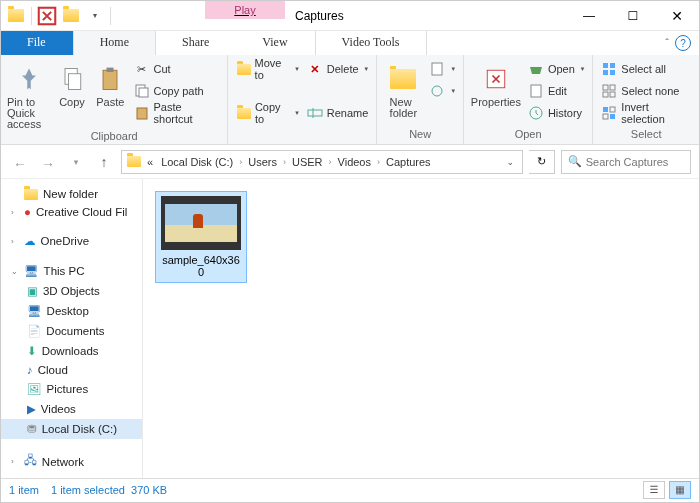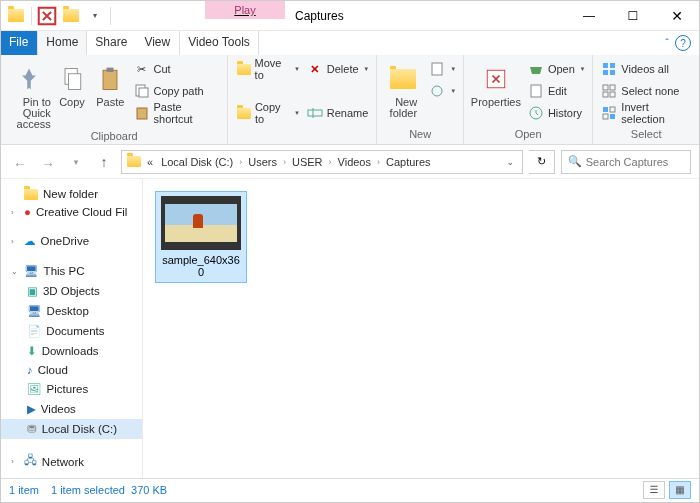--- a/index.html
+++ b/index.html
@@ -16,34 +16,34 @@
 
 .contextual { display:flex; flex-direction:column; align-items:center; width:80px;text-decoration:underline; }
 .ctx-tab { background:#f9c9de; height:18px; width:100%; text-align:center; font-size:11px; line-height:18px; color:#a3336a;}
 .window-title { flex:1; padding:8px 10px 0 10px; font-size:12px; }
 .win-controls { display:flex; }
 .win-btn { width:44px; height:30px; display:flex; align-items:center; justify-content:center; font-size:12px; }
 .win-btn.close { font-size:14px; }
 
 
 .tabs { height: 24px; display:flex; align-items:stretch; background:#fff; }
-.tab { padding: 4px 8px; font-size:12px; color:#333; border-right:1px solid transparent;}
+.tab { padding: 4px 26px; font-size:12px; color:#333; border-right:1px solid transparent;font-family:Liberation Serif, serif;}
 .tab.file { background:#1979ca; color:#fff; }
 .tab.active { background:#f5f6f7; border-left:1px solid #ddd; border-right:1px solid #ddd;}
 .tabs-right { margin-left:auto; display:flex; align-items:center; gap:6px; padding-right:8px;}
 .help-caret { color:#1979ca; font-size:11px;}
 .help-q { width:16px; height:16px; border:1px solid #1979ca; border-radius:50%; color:#1979ca; display:flex; align-items:center; justify-content:center; font-size:10px;}
 
 
 .ribbon { height:90px; background:#f5f6f7; border-bottom:1px solid #ddd; display:flex; }
 .group { border-right:1px solid #e0e0e0; display:flex; flex-direction:column; padding:2px 6px; }
 .group-body { flex:1; display:flex; align-items:flex-start; gap:4px; padding-top:2px;}
 .group-label { text-align:center; font-size:11px; color:#666; padding-bottom:2px;}
 .big-btn { display:flex; flex-direction:column; align-items:center; justify-content:flex-start; width:46px; gap:2px; padding-top:4px;}
-.big-btn .lbl { text-align:right; font-size:11px; line-height:11px; color:#444;}
+.big-btn .lbl { text-align:left; font-size:11px; line-height:11px; color:#444;}
 .stack { display:flex; flex-direction:column; gap:2px; }
 .small-btn { display:flex; align-items:center; gap:4px; font-size:11px; height:20px; padding:0 2px; color:#333;}
 .ico { width:16px; height:16px; display:inline-flex; align-items:center; justify-content:center; }
 .ico svg { width:16px; height:16px; }
 .big-ico { width:32px; height:32px; display:flex; align-items:center; justify-content:center;}
 .big-ico svg { width:28px; height:28px; }
 .drop { font-size:7px; color:#555; margin-left:2px;}
 
 
 .addr-row { height:34px; display:flex; align-items:center; gap:6px; padding:0 8px; border-bottom:1px solid #eee; background:#fff;}
@@ -306,21 +306,21 @@
       <div class="stack">
         <div class="small-btn">
             <span class="ico">
               <svg viewBox="0 0 16 16">
                 <rect x="2" y="2" width="5" height="5" fill="#5af"></rect>
                 <rect x="9" y="2" width="5" height="5" fill="#5af"></rect>
                 <rect x="2" y="9" width="5" height="5" fill="#5af"></rect>
                 <rect x="9" y="9" width="5" height="5" fill="#5af"></rect>
               </svg>
             </span>
-            <span>Videos all</span>
+            <span>Select all</span>
           </div>
         <div class="small-btn">
             <span class="ico">
               <svg viewBox="0 0 16 16">
                 <rect x="2" y="2" width="5" height="5" fill="none" stroke="#888"></rect>
                 <rect x="9" y="2" width="5" height="5" fill="none" stroke="#888"></rect>
                 <rect x="2" y="9" width="5" height="5" fill="none" stroke="#888"></rect>
                 <rect x="9" y="9" width="5" height="5" fill="none" stroke="#888"></rect>
               </svg>
             </span>

